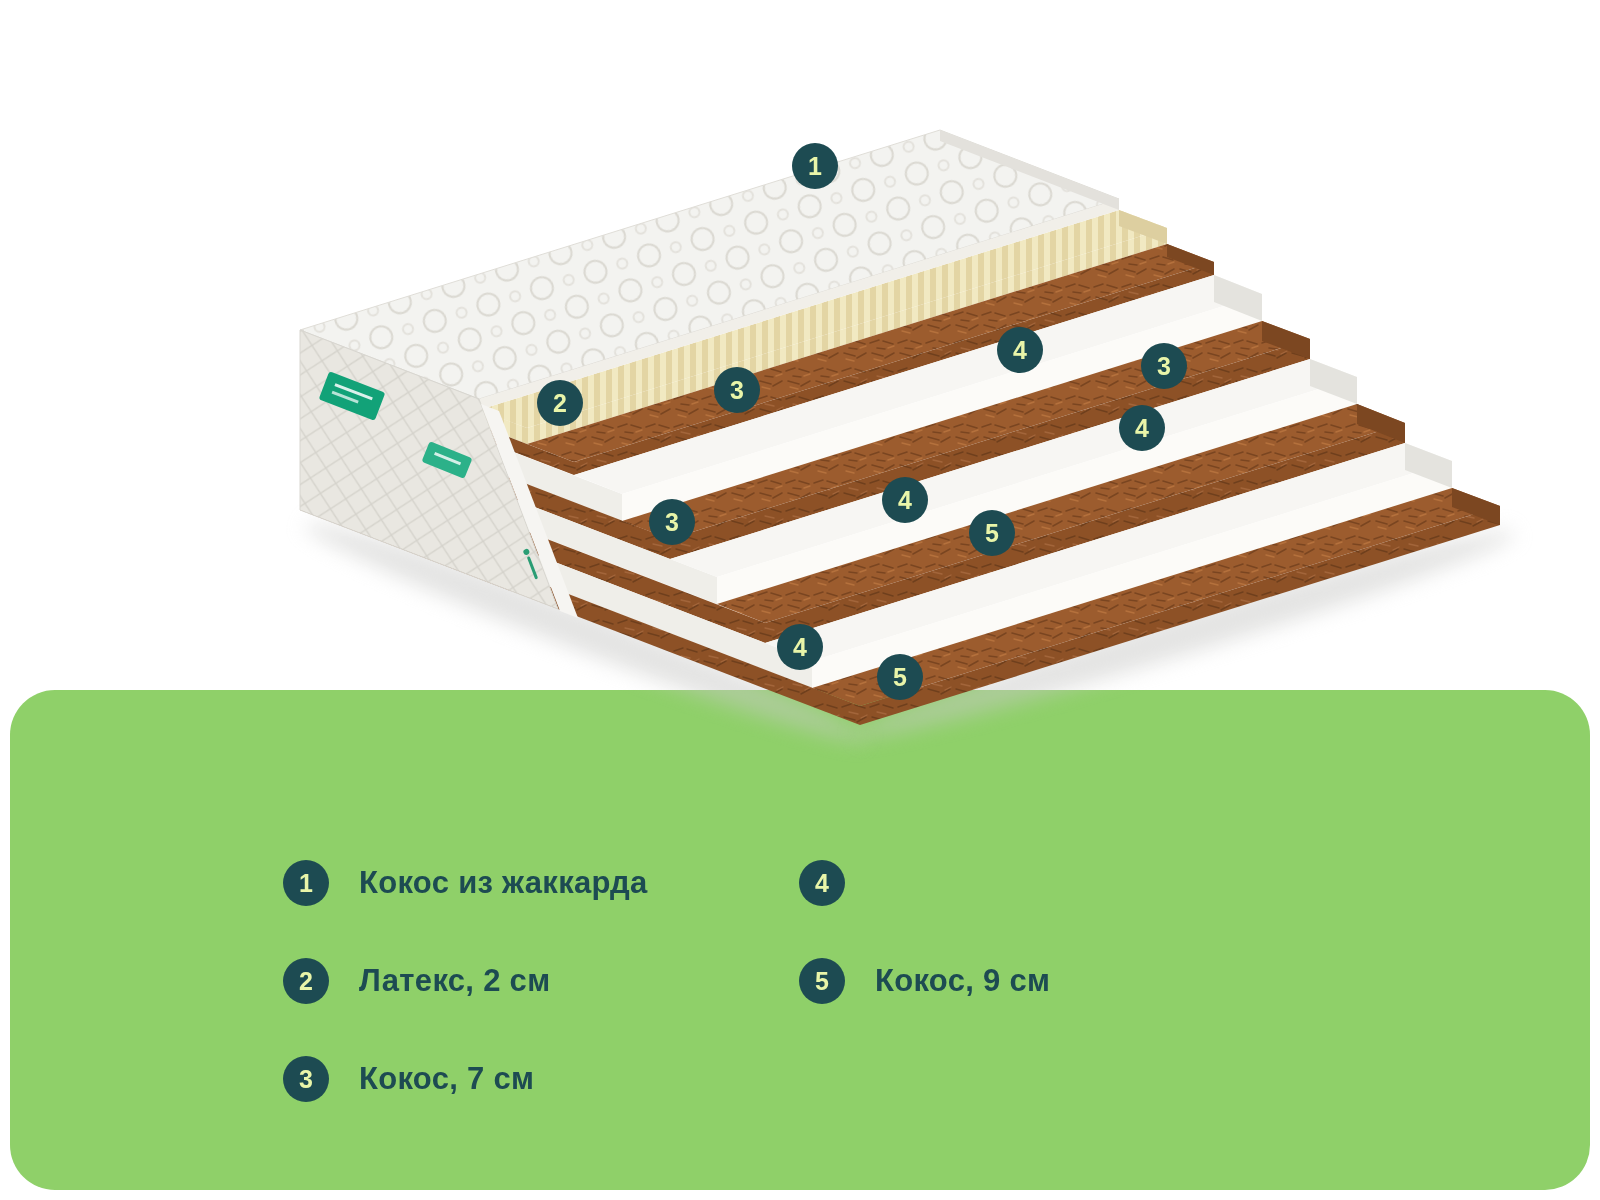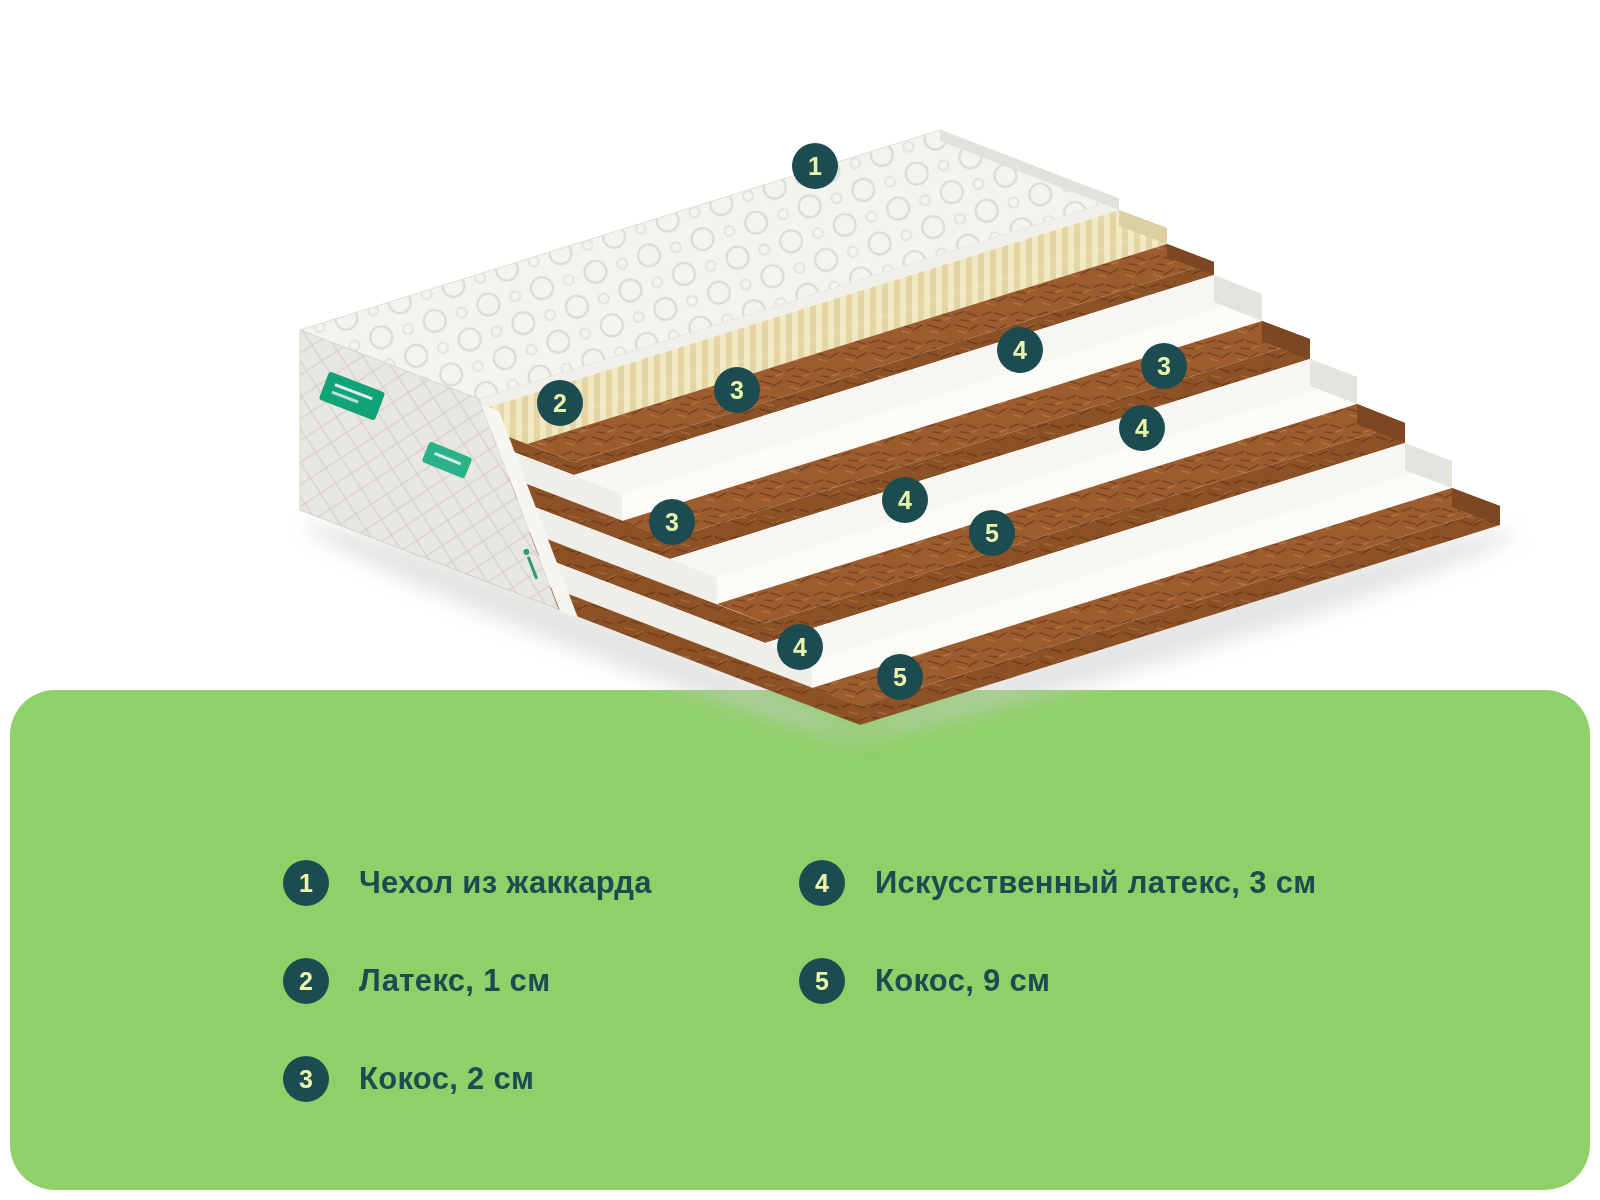--- a/index.html
+++ b/index.html
@@ -33,35 +33,34 @@
 </style>
 </head>
 <body>
 
 <div class="canvas">
 
   <div class="legend-panel">
     <div class="legend-col" style="left:273px;top:170px">
       <div class="legend-item">
         <div class="badge">1</div>
-        <div class="legend-label">Чехол из жаккарда</div>
+        <div class="legend-label">Кокос из жаккарда</div>
       </div>
       <div class="legend-item">
         <div class="badge">2</div>
-        <div class="legend-label">Латекс, 1 см</div>
+        <div class="legend-label">Латекс, 2 см</div>
       </div>
       <div class="legend-item">
         <div class="badge">3</div>
-        <div class="legend-label">Кокос, 2 см</div>
+        <div class="legend-label">Кокос, 7 см</div>
       </div>
     </div>
     <div class="legend-col" style="left:789px;top:170px">
       <div class="legend-item">
         <div class="badge">4</div>
-        <div class="legend-label">Искусственный латекс, 3 см</div>
       </div>
       <div class="legend-item">
         <div class="badge">5</div>
         <div class="legend-label">Кокос, 9 см</div>
       </div>
     </div>
   </div>
 
   <svg class="illustration" width="1600" height="780" viewBox="0 0 1600 780">
     <defs>

